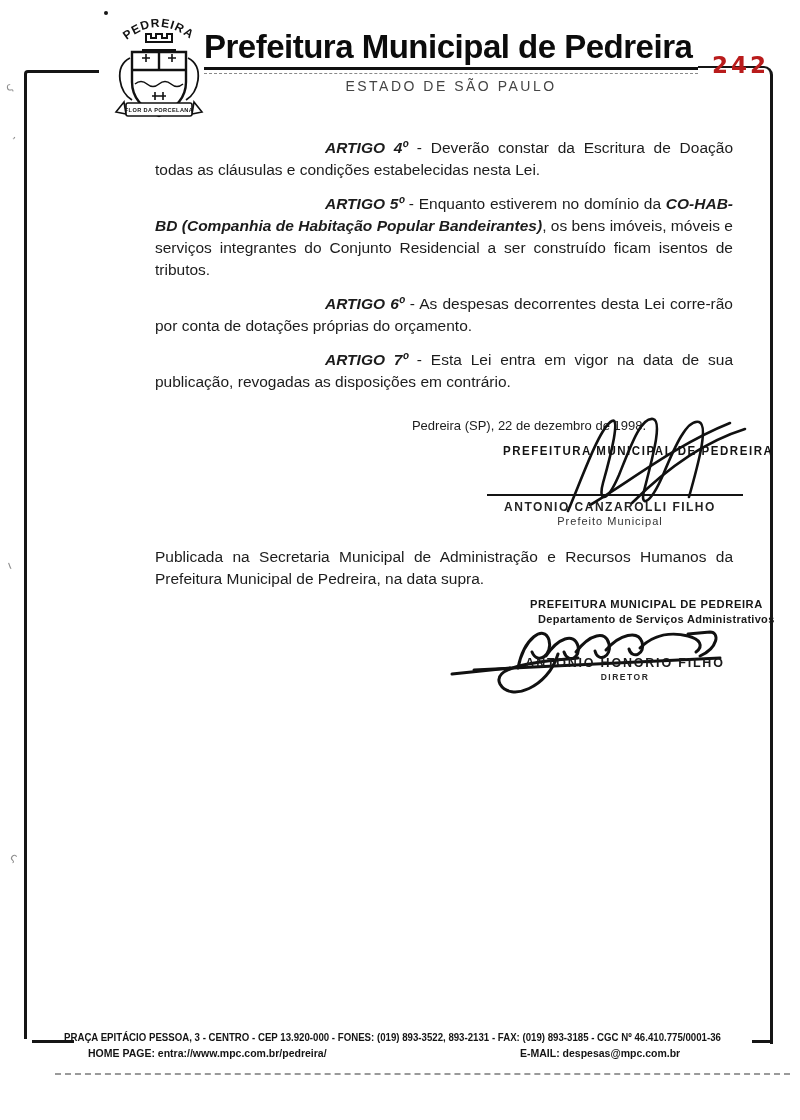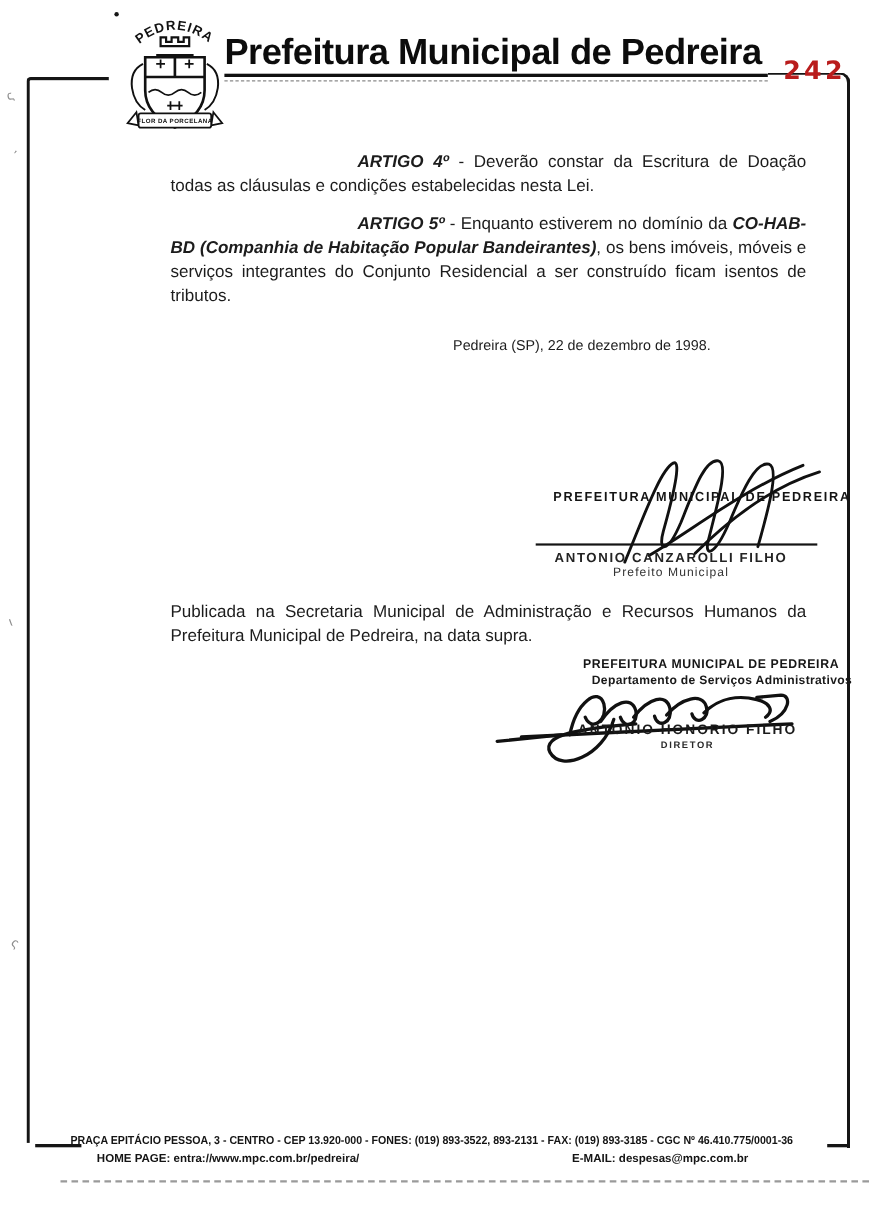--- a/index.html
+++ b/index.html
@@ -167,28 +167,31 @@
       <path d="M 18 94 l-8 10 l10 2 z"></path>
       <path d="M 88 94 l8 10 l-10 2 z"></path>
       <rect x="20" y="95" width="66" height="13" rx="2"></rect>
     </g>
     <text x="53" y="104" text-anchor="middle" font-size="5.6" font-weight="bold" letter-spacing="0.4" fill="#111" font-family="Liberation Sans, sans-serif">FLOR DA PORCELANA</text>
   </svg>
 
   <div class="hdr-title">Prefeitura Municipal de Pedreira</div>
   <div class="hdr-rule"></div>
   <div class="hdr-rule-dash"></div>
+  <div class="hdr-subtitle">ESTADO DE SÃO PAULO</div>
   <div class="page-number">242</div>
 
   <div class="body-block">
     <p class="para hang"><b class="art">ARTIGO 4º</b><span> - </span><span>Deverão constar da Escritura de Doação todas as cláusulas e condições estabelecidas nesta Lei.</span></p>
 
     <p class="para hang"><b class="art">ARTIGO 5º</b><span> - </span><span>Enquanto estiverem no domínio da </span><b class="art">CO-HAB-BD (Companhia de Habitação Popular Bandeirantes)</b><span>, os bens imóveis, móveis e serviços integrantes do Conjunto Residencial a ser construído ficam isentos de tributos.</span></p>
 
-
+    <p class="para hang"><b class="art">ARTIGO 6º</b><span> - </span><span>As despesas decorrentes desta Lei corre-rão por conta de dotações próprias do orçamento.</span></p>
+
+    <p class="para hang"><b class="art">ARTIGO 7º</b><span> - </span><span>Esta Lei entra em vigor na data de sua publicação, revogadas as disposições em contrário.</span></p>
 
     <p class="dateline">Pedreira (SP), 22 de dezembro de 1998.</p>
   </div>
 
   <div class="sig1">
     <div class="stamp">PREFEITURA MUNICIPAL DE PEDREIRA</div>
     <svg class="sig-svg" style="left:100px;top:-2px;" width="215" height="104" viewBox="0 0 215 104">
       <g stroke="#111" fill="none" stroke-width="2.6" stroke-linecap="round">
         <path d="M 28 98 C 44 60, 60 14, 72 8 C 80 4, 72 38, 63 70 C 58 88, 66 92, 79 62 C 91 32, 101 4, 113 6 C 123 8, 112 46, 104 78 C 100 93, 109 94, 123 62 C 135 33, 147 6, 159 9 C 169 12, 158 52, 149 84"></path>
         <path d="M 50 92 C 85 72, 135 32, 190 10"></path>

